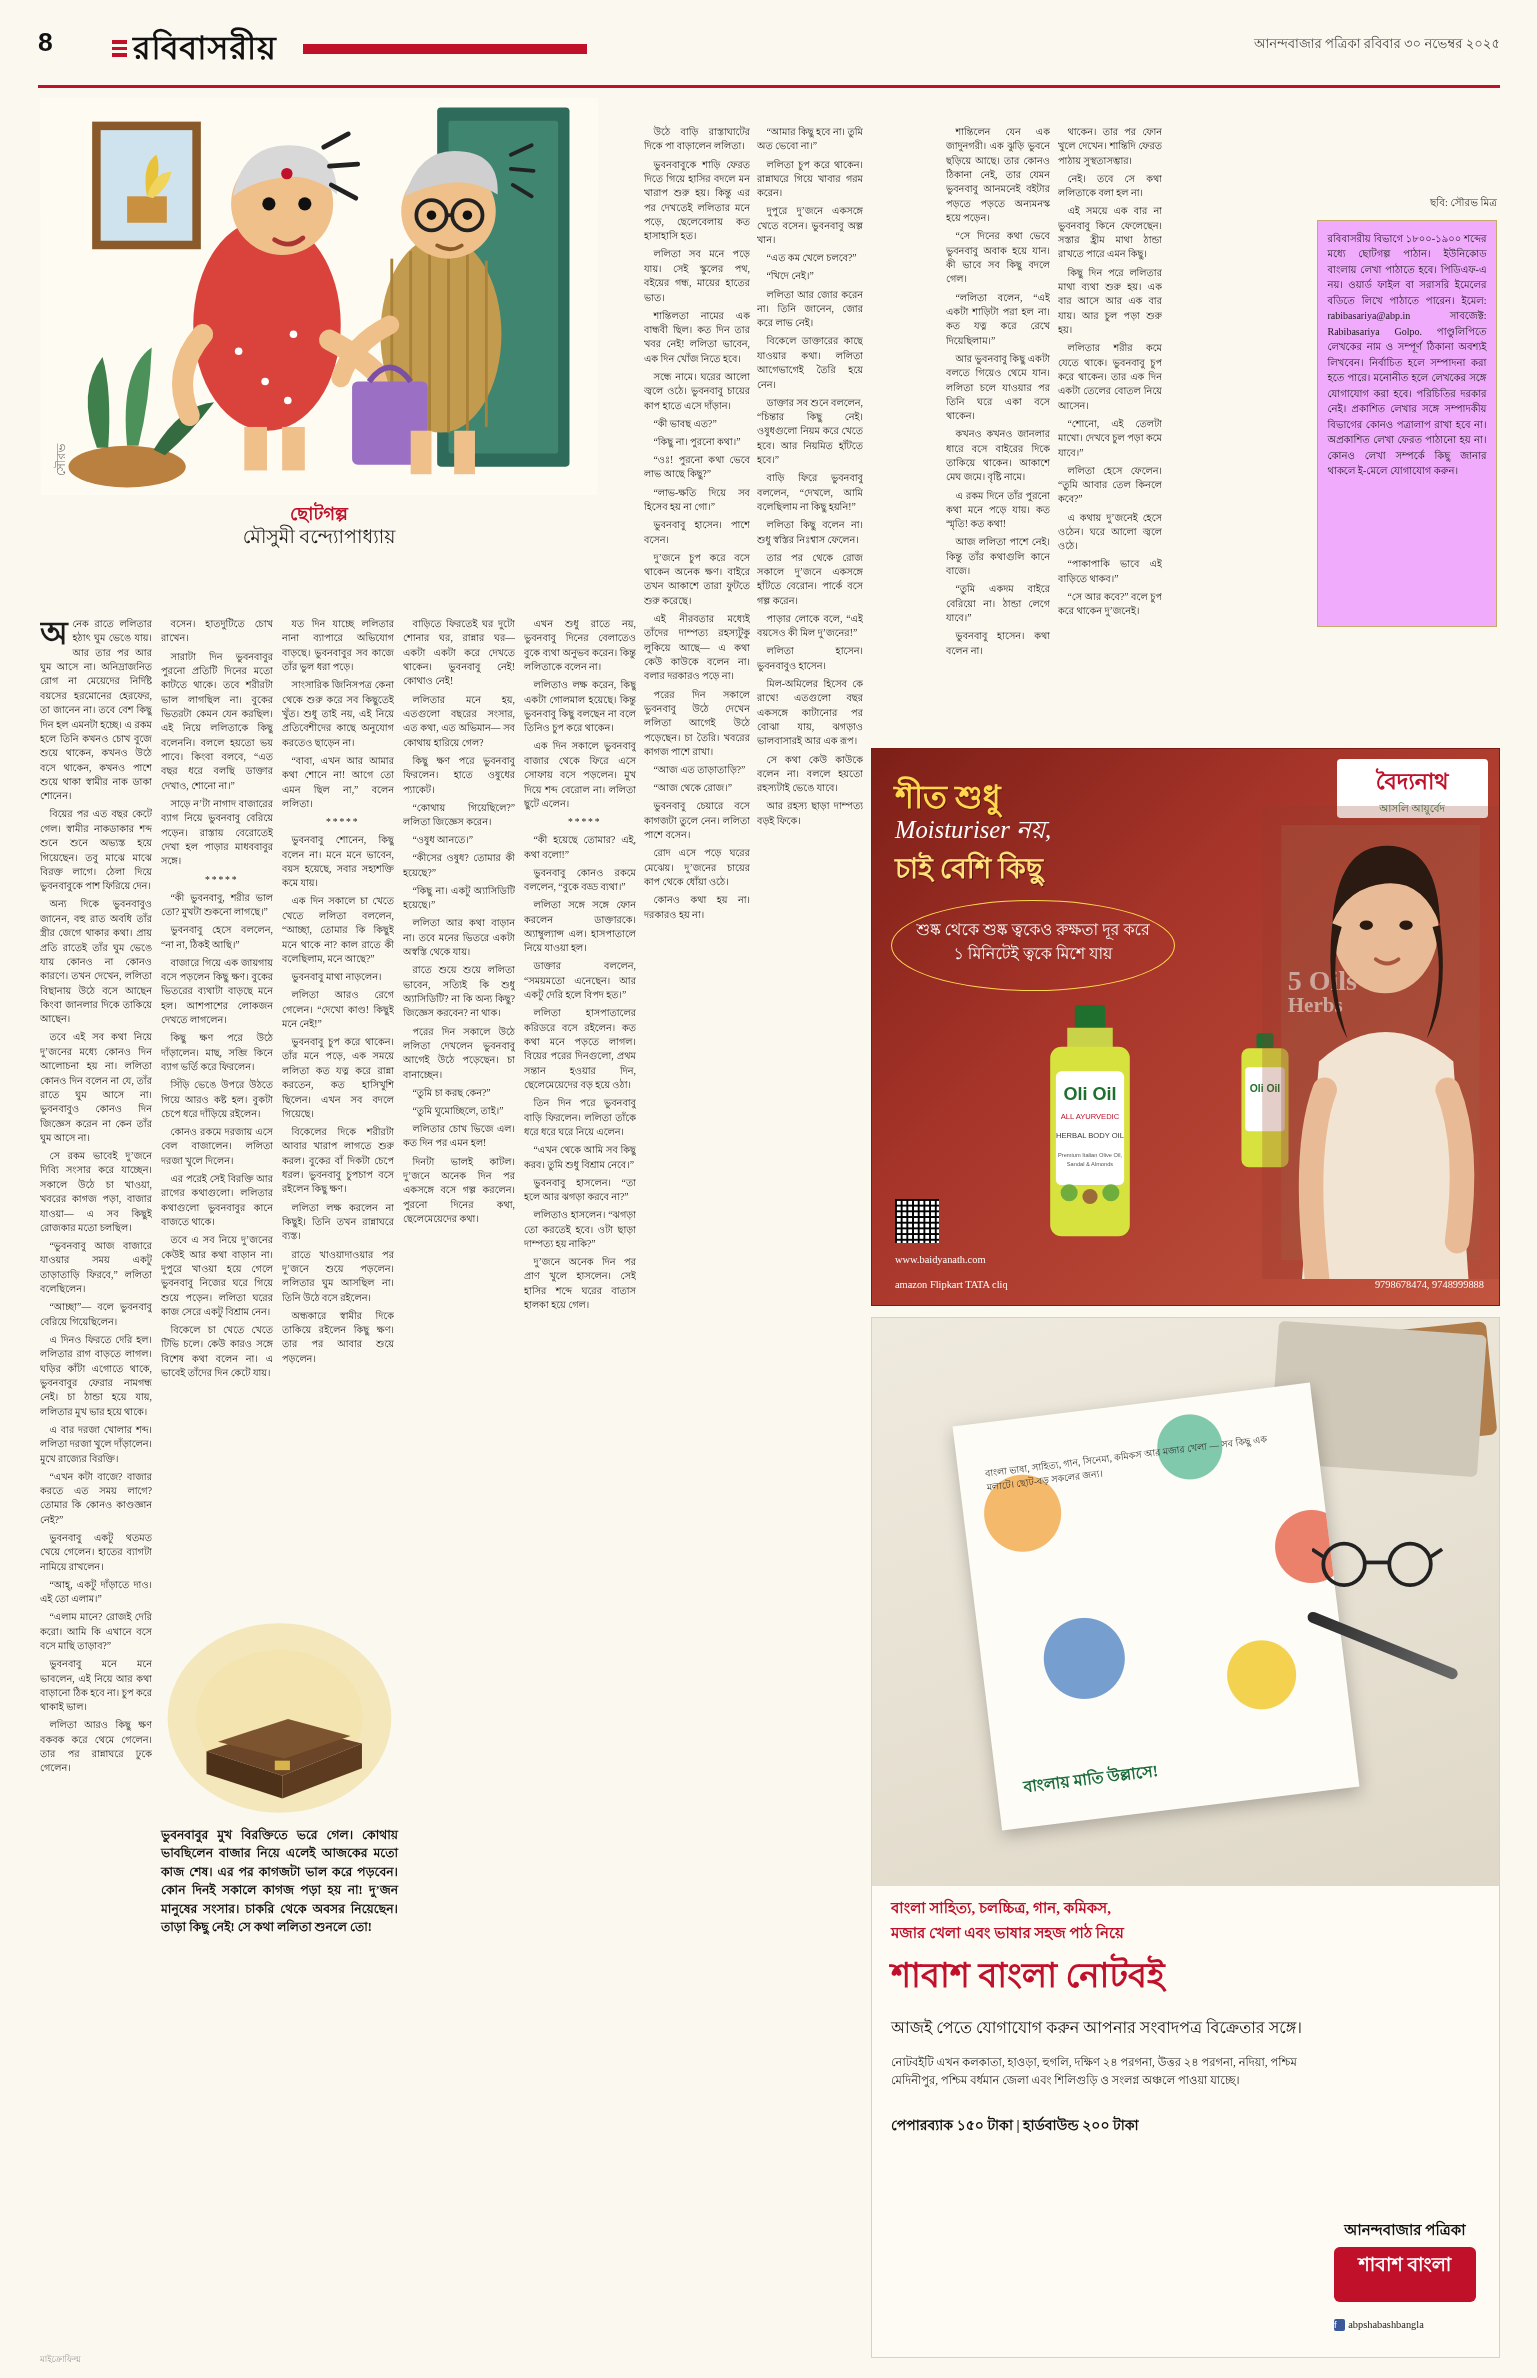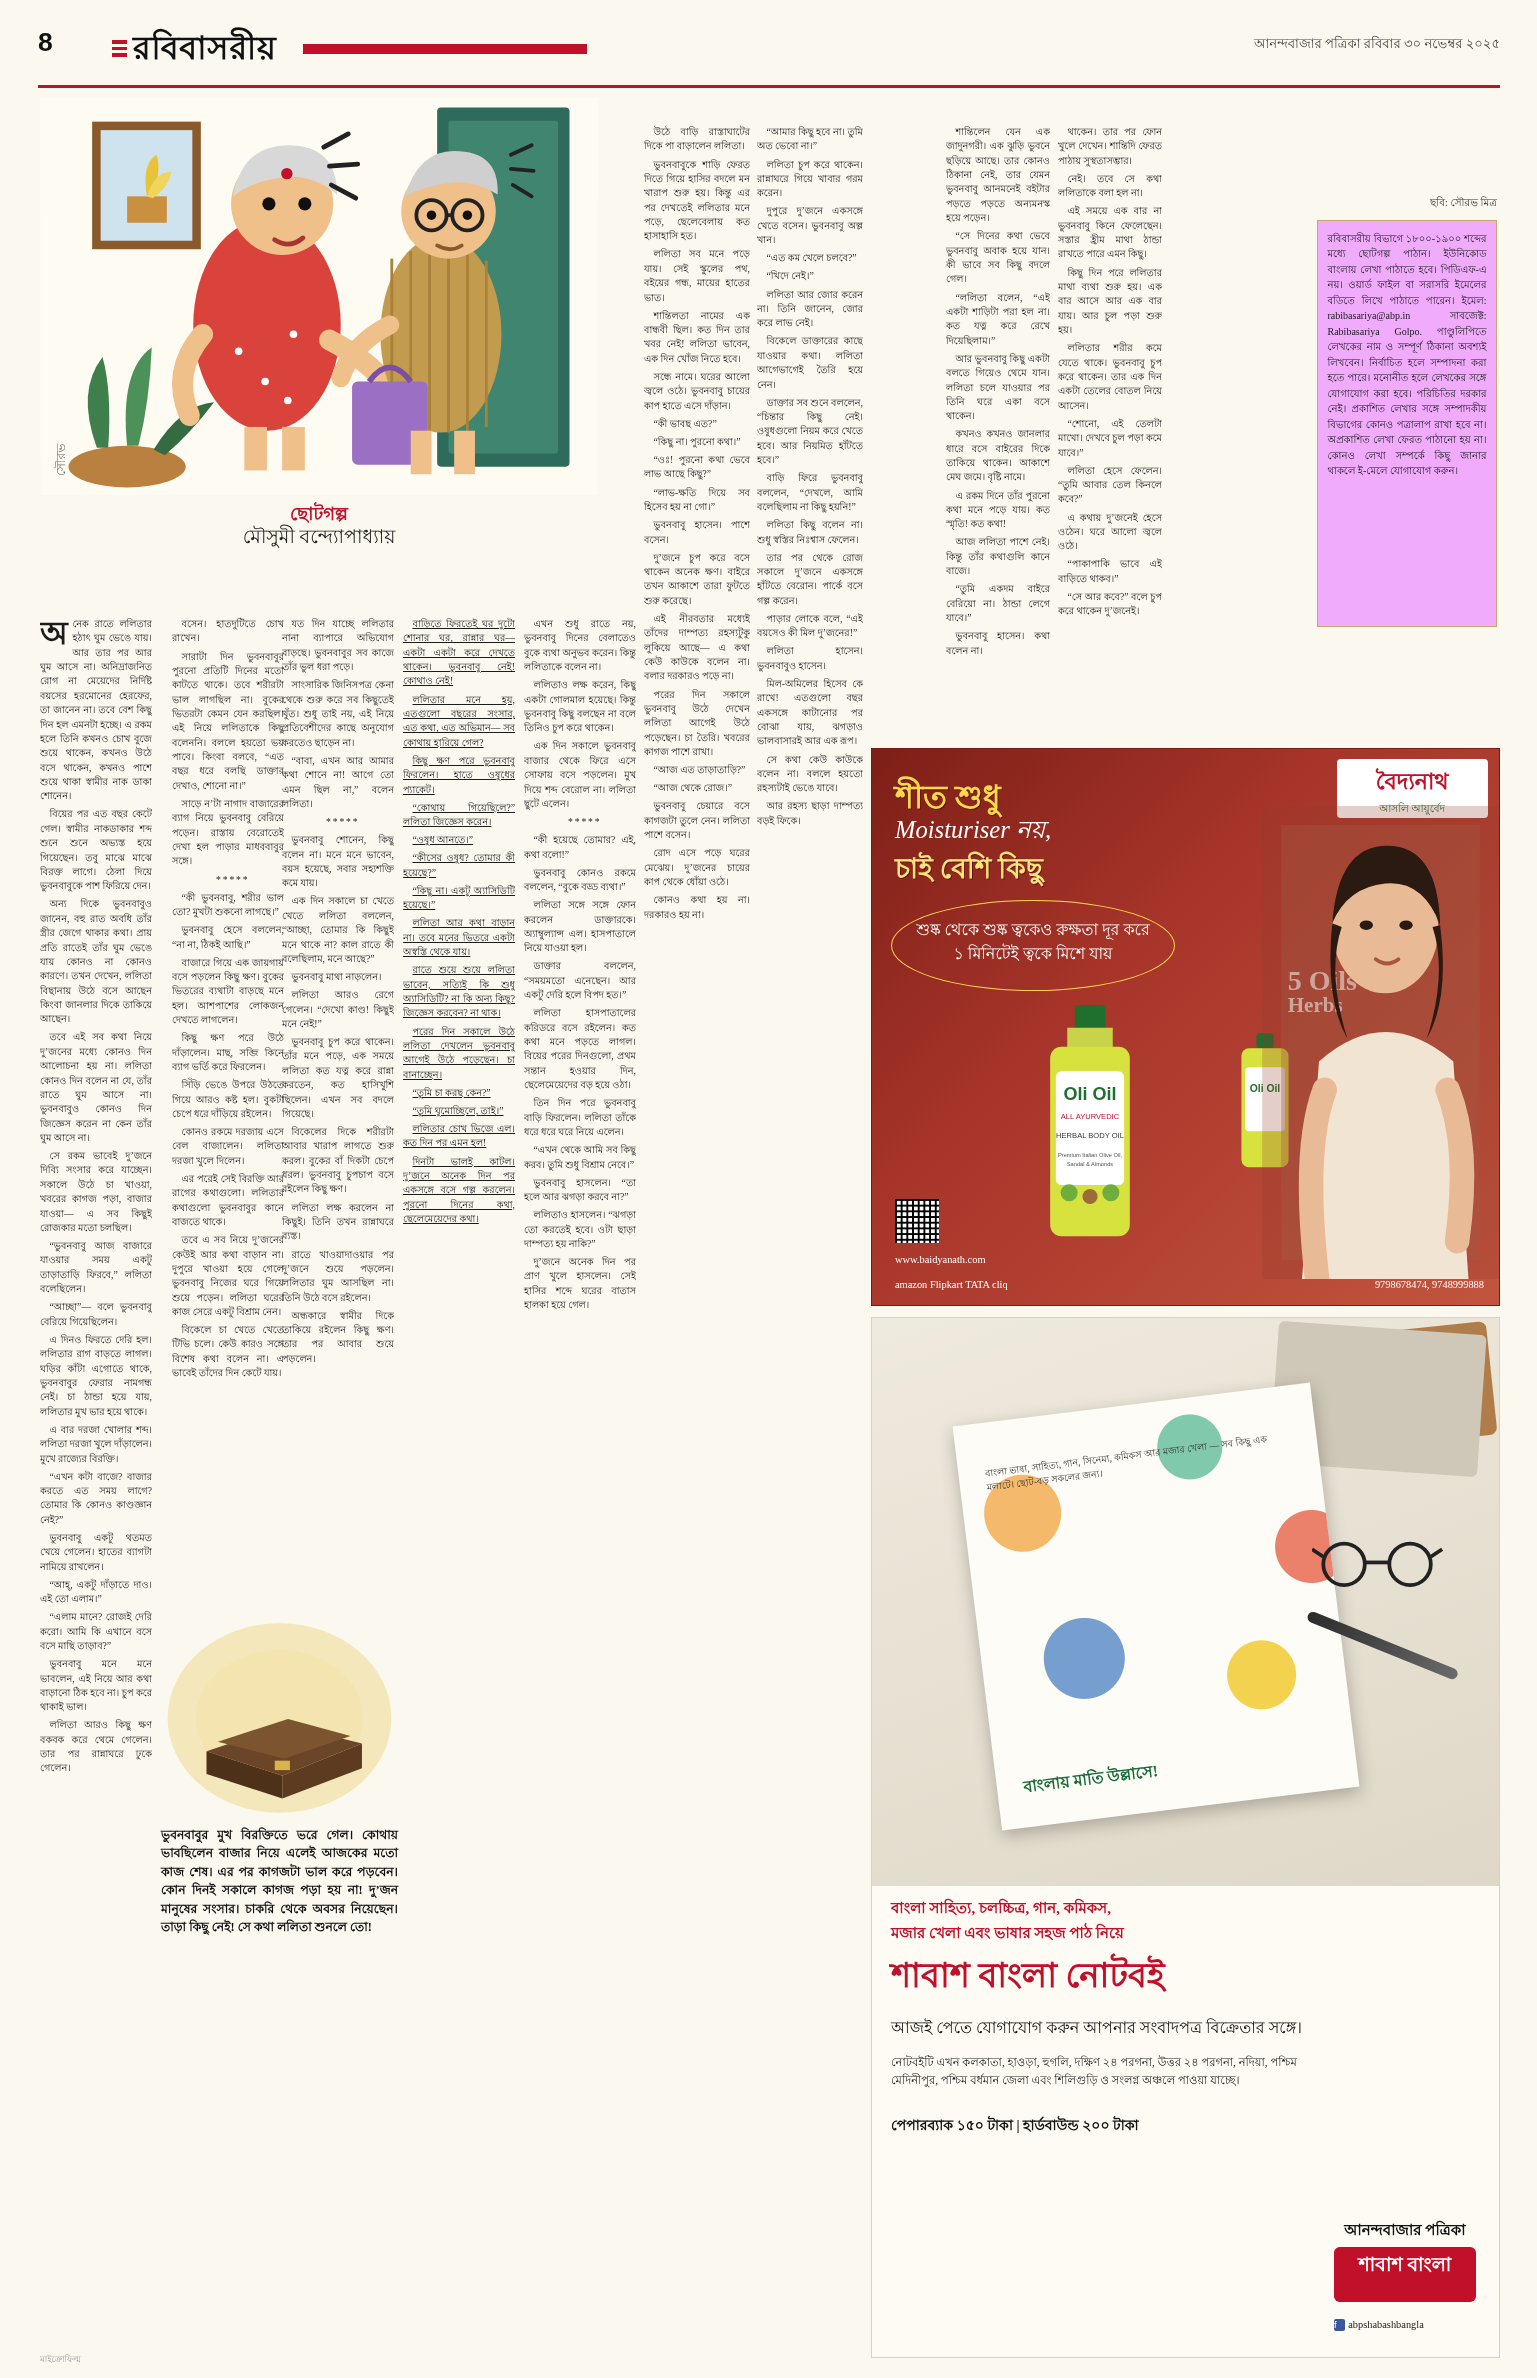--- a/index.html
+++ b/index.html
@@ -84,23 +84,23 @@
   .col p { margin:0 0 3.8px 0; text-indent:9.5px; }
   .col p.noind { text-indent:0; }
   .stars { text-align:center; letter-spacing:1.9px; margin:4.7px 0; text-indent:0; }
   .dropcap::first-letter {
     font-size:32px; line-height:0.8; font-weight:bold; float:left;
     padding:3.8px 4.7px 0 0;
   }
 
   
   .c1 { left:40px;  top:617px; width:112px; height:1732px; }
-  .c2 { left:161px; top:617px; width:112px; height:1732px;margin-left:11px; }
+  .c2 { left:161px; top:617px; width:112px; height:1732px; }
   .c3 { left:282px; top:617px; width:112px; height:1732px; }
-  .c4 { left:403px; top:617px; width:112px; height:1732px;text-decoration:underline; }
+  .c4 { left:403px; top:617px; width:112px; height:1732px; }
   .c5 { left:524px; top:617px; width:112px; height:1732px; }
 
   .c6 { left:946px; top:125px; width:104px; height:606px; }
   .c7 { left:1058px; top:125px; width:104px; height:606px; }
 
   .c8 { left:644px;  top:125px; width:106px; height:2233px; }
   .c9 { left:757px;  top:125px; width:106px; height:2233px; }
 
   
   .boxart {

